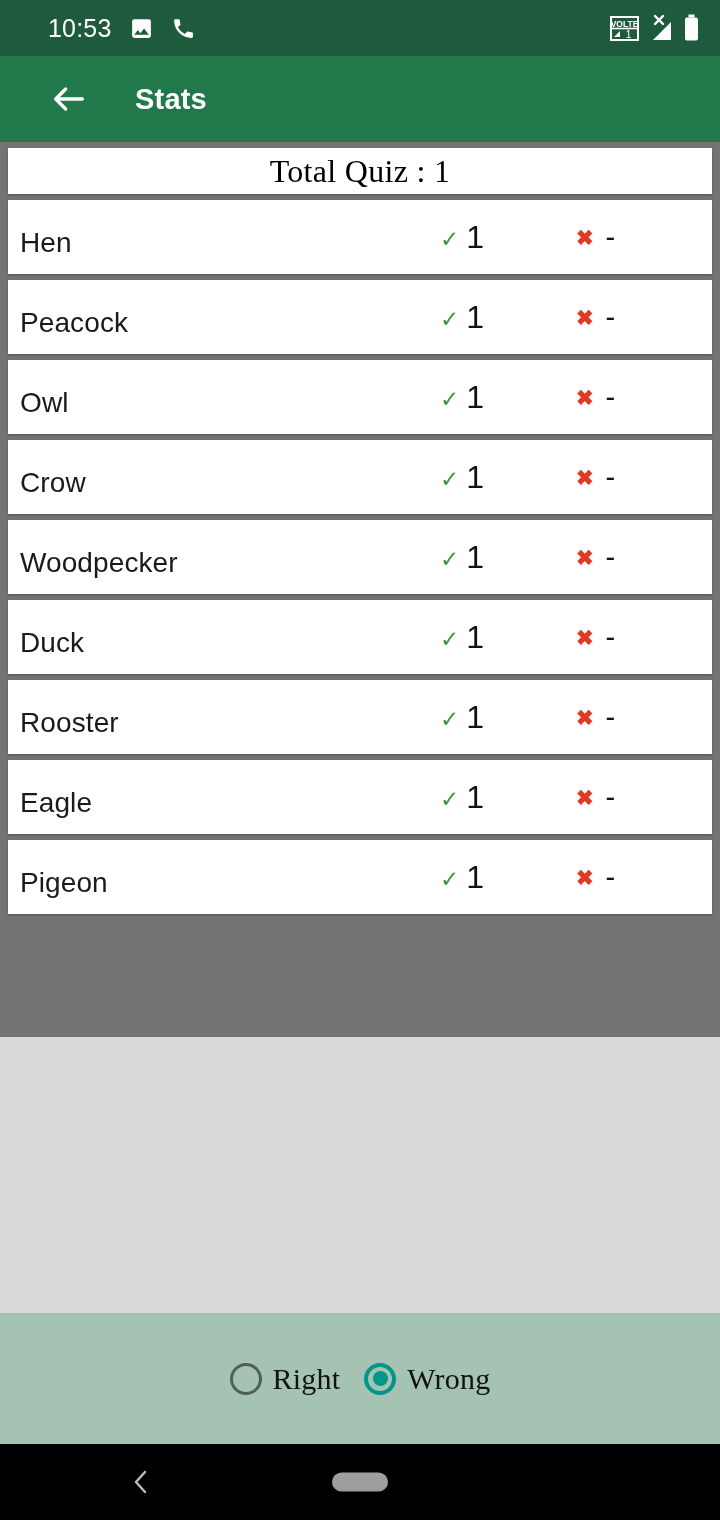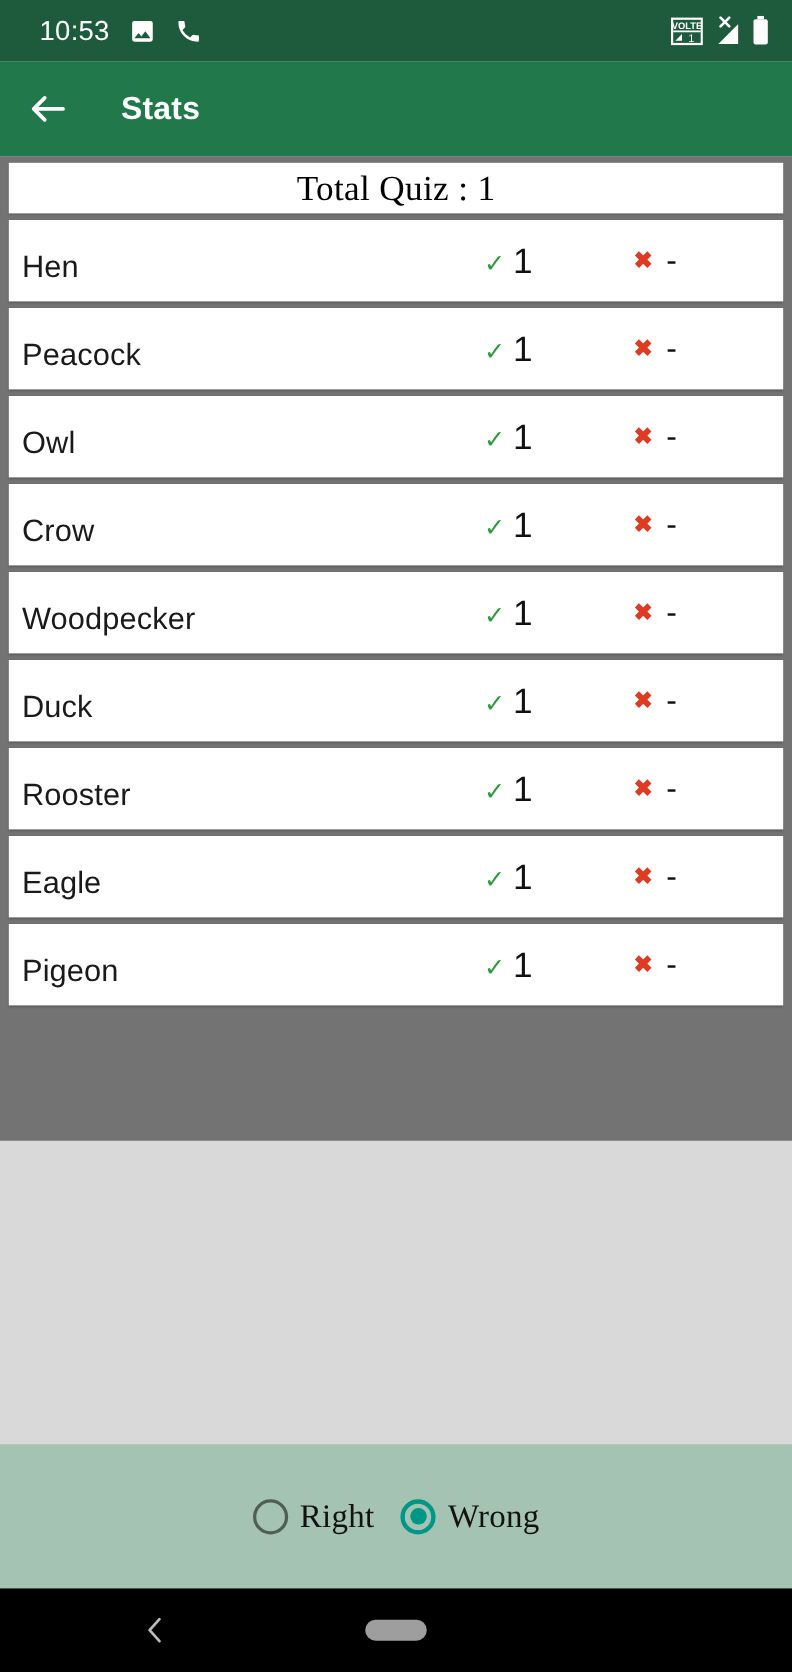--- a/index.html
+++ b/index.html
@@ -26,21 +26,21 @@
   .status-bar {
     position: absolute;
     top: 0; left: 0;
     width: 720px;
     height: 56px;
     background: #1e5b3c;
     display: flex;
     align-items: center;
     justify-content: space-between;
     box-sizing: border-box;
-    padding: 0 20px 0 36px;
+    padding: 0 20px 0 48px;
   }
   .status-left {
     display: flex;
     align-items: center;
     gap: 17px;
   }
   .status-time {
     color: #ffffff;
     font-size: 25px;
     font-weight: 400;
@@ -57,21 +57,21 @@
   
   .app-bar {
     position: absolute;
     top: 56px; left: 0;
     width: 720px;
     height: 86px;
     background: #21794b;
     display: flex;
     align-items: center;
     box-sizing: border-box;
-    padding-left: 16px;
+    padding-left: 41px;
   }
   .back-btn {
     width: 56px; height: 56px;
     display: flex;
     align-items: center;
     justify-content: center;
     cursor: pointer;
   }
   .app-title {
     color: #ffffff;

